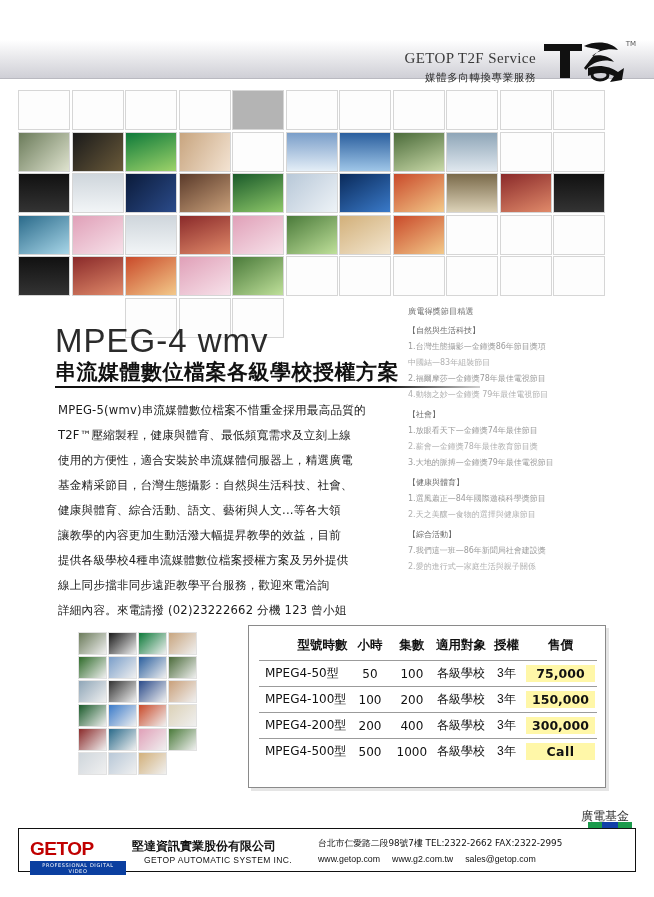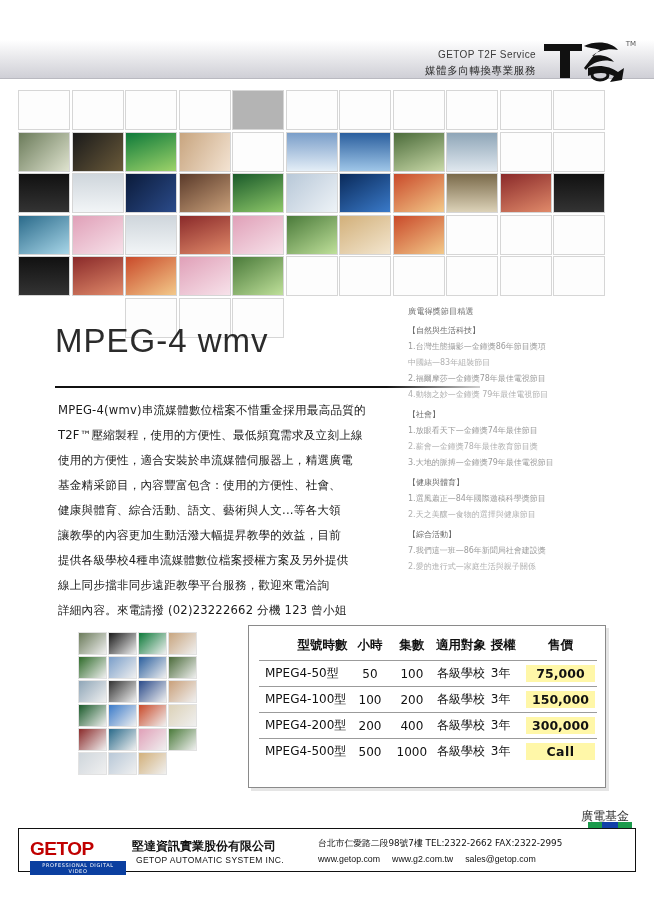--- a/index.html
+++ b/index.html
@@ -24,22 +24,22 @@
   .header-band-line {
     position: absolute; left: 0; top: 78px; width: 654px; height: 1px;
     background: #b9b9c0;
   }
   .header-text {
     position: absolute; right: 118px; top: 48px;
     text-align: right;
     line-height: 1.45;
   }
   .header-text .line1 {
-    font-size: 10px; color: #3a3a3a; letter-spacing: .4px;
-    font-family: Liberation Sans, sans-serif;
+    font-size: 15px; color: #3a3a3a; letter-spacing: .4px;
+    font-family: Liberation Serif, serif;
   }
   .header-text .line2 {
     font-size: 10.5px; color: #2b2b2b; letter-spacing: .6px;
   }
   .logo-t2f {
     position: absolute; right: 24px; top: 38px;
     width: 92px; height: 48px;
   }
   .logo-tm {
     position: absolute; right: 18px; top: 40px;
@@ -141,21 +141,21 @@
     text-align: left; color: #111;
   }
   table.price td {
     padding: 4px 2px; border-top: 1px solid #9b9b9b;
     font-size: 12px; height: 23px;
   }
   table.price .c-model { width: 104px; padding-left: 6px; }
   table.price .c-hours { width: 46px; text-align: center; }
   table.price .c-eps { width: 46px; text-align: center; }
   table.price .c-target { width: 70px; text-align: center; margin-left: 40px; }
-  table.price .c-lic { width: 42px; text-align: left; }
+  table.price .c-lic { width: 42px; text-align: center; font-family: Liberation Mono, monospace; }
   table.price .c-price { width: 76px; text-align: center; }
   table.price th.c-model { text-align: right; }
   .pricehl {
     display: block; background: #fff7a8; color: #111;
     font-weight: bold; font-size: 12.5px;
     padding: 1px 2px; text-align: center;
   }
   .pricehl.call { letter-spacing: .5px; }
 
   
@@ -178,21 +178,21 @@
     margin-top: 1px;
     background: #0b3fa0; color: #fff;
     font-size: 5px; letter-spacing: .6px; text-align: center;
     padding: 1px 2px;
   }
   .footer-cn {
     position: absolute; left: 132px; top: 838px;
     font-size: 12px; color: #111; font-weight: bold;
   }
   .footer-en {
-    position: absolute; left: 136px; top: 855px;
+    position: absolute; left: 144px; top: 855px;
     font-size: 8.5px; color: #111; letter-spacing: .4px;
     font-family: "Liberation Sans", sans-serif;
   }
   .footer-addr {
     position: absolute; left: 318px; top: 838px;
     font-size: 8.8px; color: #111;
   }
   .footer-web {
     position: absolute; left: 318px; top: 854px;
     font-size: 8.8px; color: #111;
@@ -352,27 +352,28 @@
       <div class="cell empty" style="left: 374.5px; top: 166px;"></div>
       <div class="cell empty" style="left: 428px; top: 166px;"></div>
       <div class="cell empty" style="left: 481.5px; top: 166px;"></div>
       <div class="cell empty" style="left: 535px; top: 166px;"></div>
       <div class="cell empty" style="left: 107px; top: 207.5px;"></div>
       <div class="cell empty" style="left: 160.5px; top: 207.5px;"></div>
       <div class="cell empty" style="left: 214px; top: 207.5px;"></div>
     </div>
 
   <div class="title-main">MPEG-4  wmv</div>
+  <div class="title-sub">串流媒體數位檔案各級學校授權方案</div>
   <div class="title-rule"></div>
 
   <div class="body-copy" id="bodycopy">
-      <p>MPEG-4(wmv)串流媒體數位檔案不惜重金採用最高品質的</p>
-      <p>T2F™壓縮製程，使用的方便性、最低頻寬需求及立刻上線</p>
+      <p>MPEG-5(wmv)串流媒體數位檔案不惜重金採用最高品質的</p>
+      <p>T2F™壓縮製程，健康與體育、最低頻寬需求及立刻上線</p>
       <p>使用的方便性，適合安裝於串流媒體伺服器上，精選廣電</p>
-      <p>基金精采節目，內容豐富包含：使用的方便性、社會、</p>
+      <p>基金精采節目，台灣生態攝影：自然與生活科技、社會、</p>
       <p>健康與體育、綜合活動、語文、藝術與人文...等各大領</p>
       <p>讓教學的內容更加生動活潑大幅提昇教學的效益，目前</p>
       <p>提供各級學校4種串流媒體數位檔案授權方案及另外提供</p>
       <p>線上同步擋非同步遠距教學平台服務，歡迎來電洽詢</p>
       <p>詳細內容。來電請撥 (02)23222662 分機 123 曾小姐</p>
     </div>
 
   <div class="awards" id="awards">
       <div class="aw-title">廣電得獎節目精選</div>
       <div class="aw-group">

